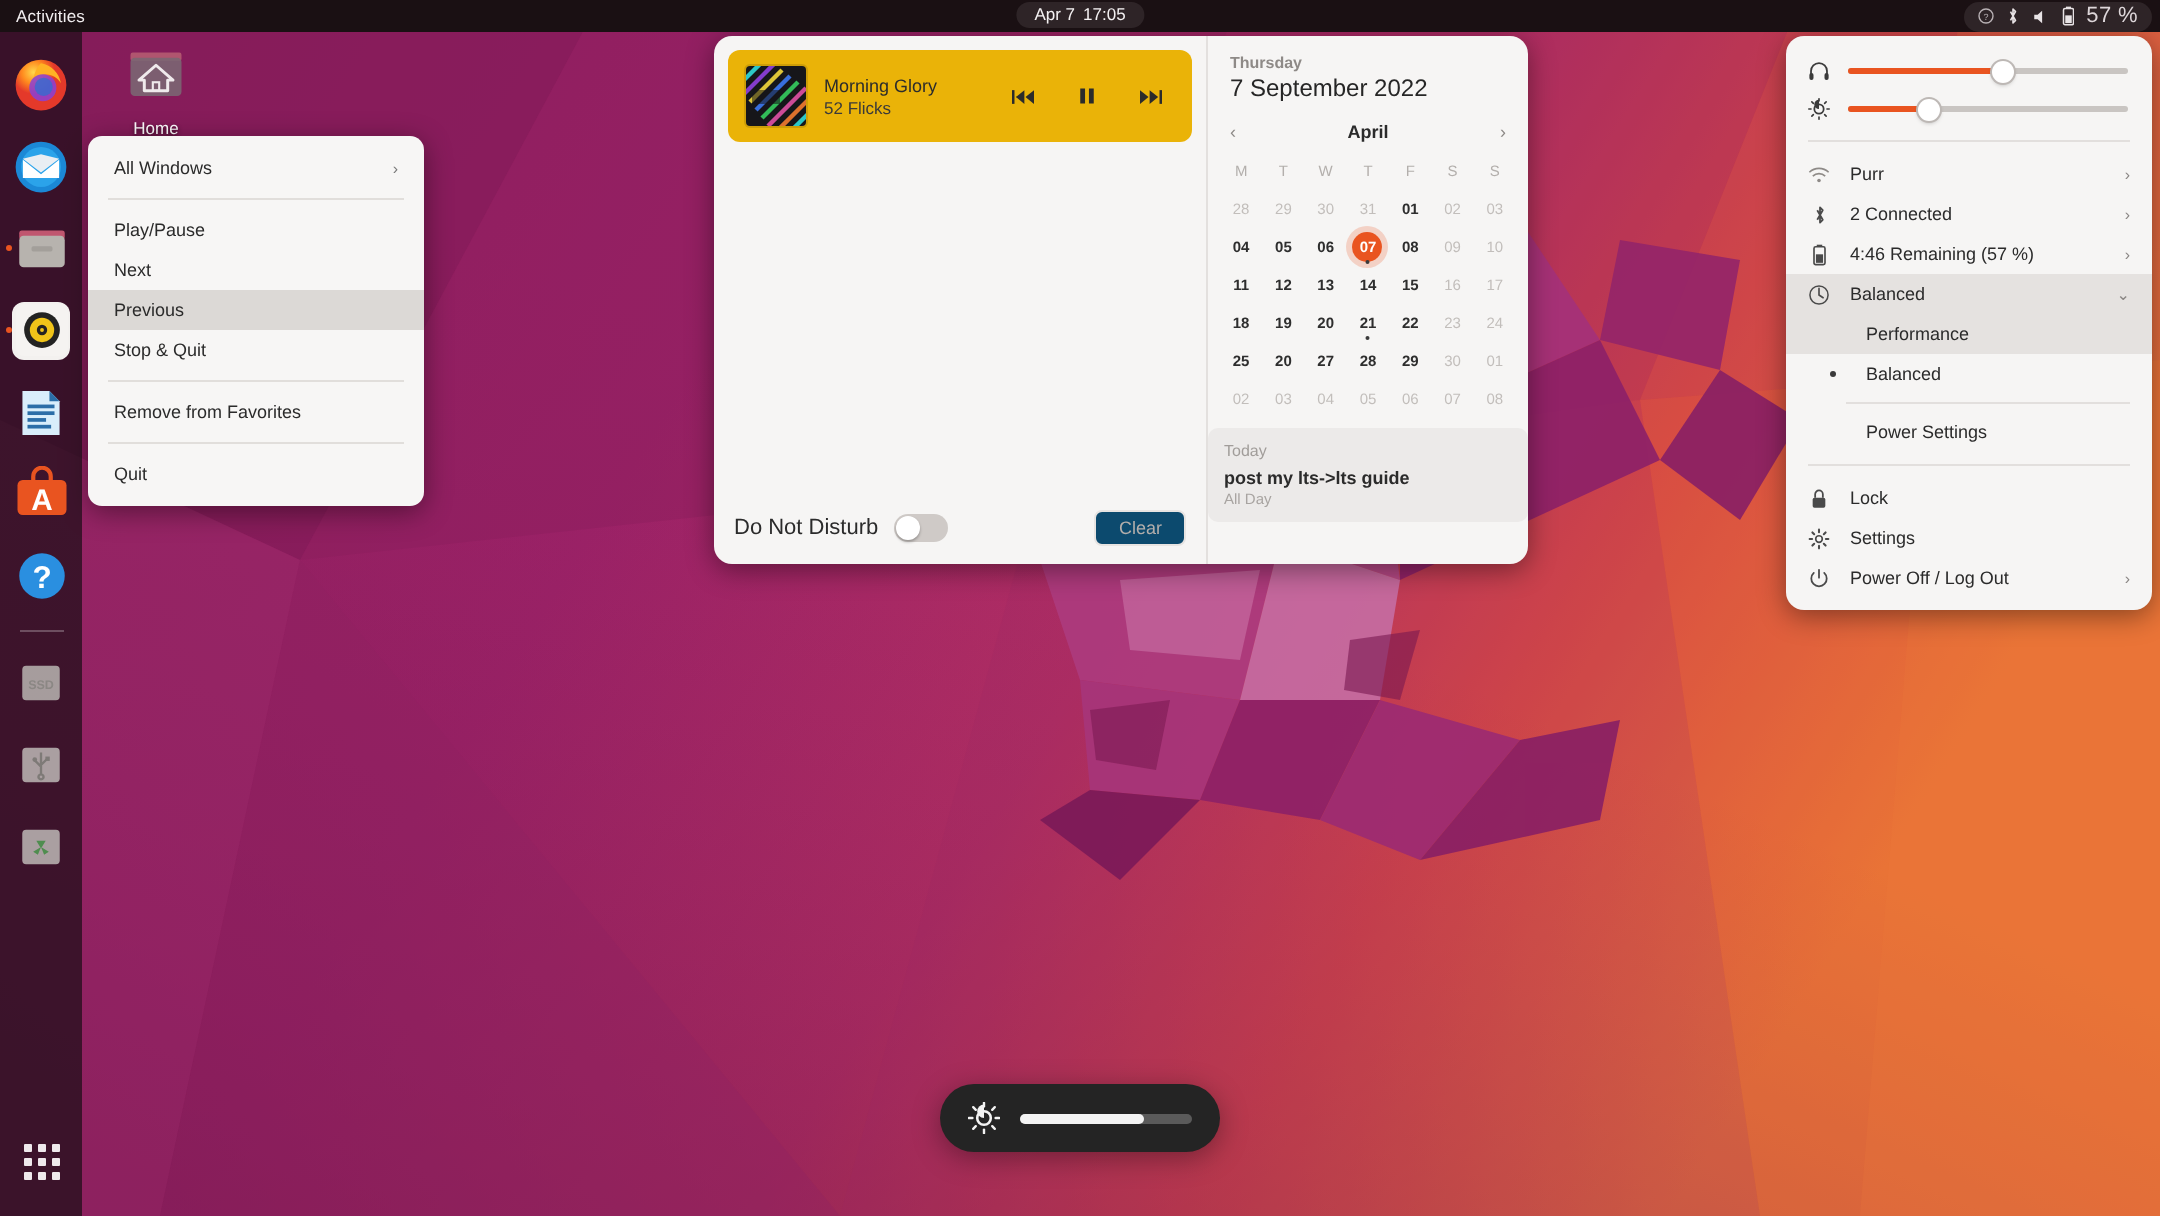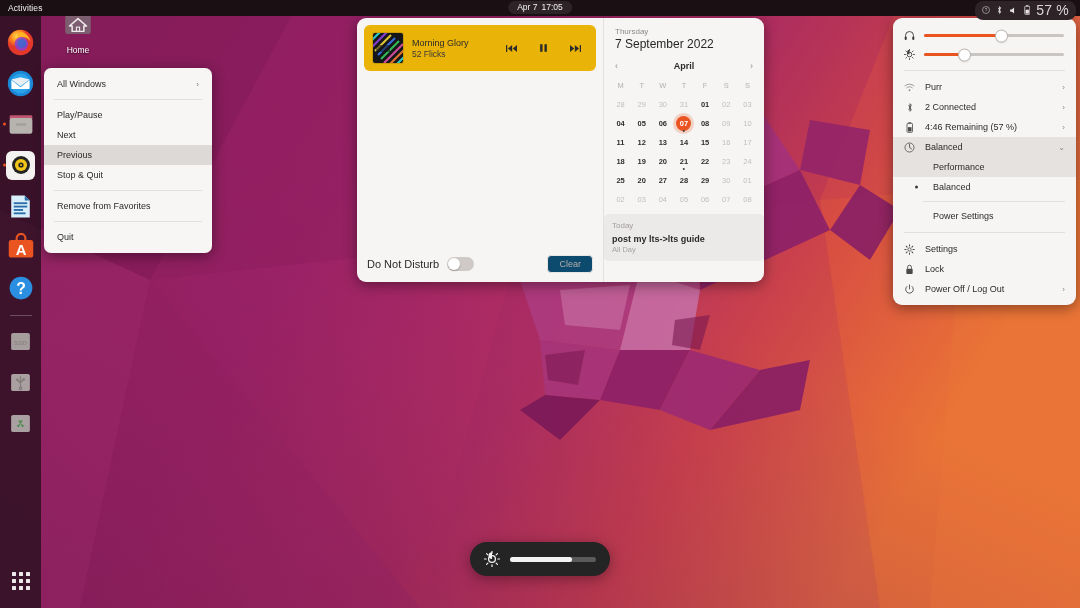--- a/index.html
+++ b/index.html
@@ -29,21 +29,21 @@
     color:#f4f1f2; font-size:8.5px; white-space:nowrap;
   }
   #clockwrap .sep { display:inline-block; width:4px; }
   #status-area {
     position:absolute; right:4px; top:1px;
     background:#2e2427; border-radius:8px; padding:1px 7px 2px;
     display:flex; align-items:center; gap:6px;
     color:#ddd6d9; font-size:8px;
   }
   #status-area svg { display:block; }
-  .pct { font-size:14px; letter-spacing:.2px; }
+  .pct { font-size:11px; letter-spacing:.2px; }
 
   
   #dock {
     position:absolute; left:0; top:16px; width:41px; height:592px;
     background:rgba(28,14,22,.72); z-index:50;
     display:flex; flex-direction:column; align-items:center;
     padding-top:9px;
   }
   .dock-item {
     width:34px; height:34px; margin-bottom:7px;
@@ -55,22 +55,22 @@
   .dot { position:absolute; left:-1px; top:50%; transform:translateY(-50%);
          width:3px; height:3px; border-radius:50%; background:#e95420; }
   .dock-sep { width:22px; height:1px; background:rgba(255,255,255,.25); margin:3px 0 8px; }
   #apps-grid { position:absolute; bottom:10px; width:34px; height:34px;
     display:flex; align-items:center; justify-content:center; }
   .grid3 { display:grid; grid-template-columns:repeat(3,4px); grid-gap:3px; }
   .grid3 i { width:4px; height:4px; background:#efe9ec; border-radius:.5px; display:block; }
 
   
   #home-icon {
-    position:absolute; left:56px; top:8px; width:44px; z-index:10;
-    display:flex; flex-direction:column; align-items:center; gap:3px;
+    position:absolute; left:56px; top:22px; width:44px; z-index:10;
+    display:flex; flex-direction:column; align-items:center; gap:3px;text-decoration:underline;
   }
   #home-icon .label { color:#fff; font-size:8.5px; text-shadow:0 1px 2px rgba(0,0,0,.7); }
 
   
   .popup { background:#f6f5f4; border-radius:9px;
     box-shadow:0 3px 14px rgba(0,0,0,.42); z-index:40; position:absolute; }
 
   
   #dock-menu { left:44px; top:68px; width:168px; padding:6px 0;
     border-radius:7px; background:#f7f6f5; }
@@ -102,21 +102,21 @@
   #dnd-label { font-size:11px; color:#2b2b2b; }
   #dnd-toggle { width:27px; height:14px; border-radius:7px; background:#cfcac7;
     margin-left:8px; position:relative; }
   #dnd-toggle i { position:absolute; left:1px; top:1px; width:12px; height:12px;
     border-radius:50%; background:#fff; box-shadow:0 1px 1.5px rgba(0,0,0,.28); display:block; }
   #clear-btn { margin-left:auto; font-size:9px; color:#b3aeab;
     background:#0c4a6e; border:1px solid #e7e4e2; border-radius:4px; padding:3px 11px; }
 
   
   #cal-head { padding:9px 11px 2px; }
-  #cal-weekday { font-size:8px; color:#8e8a87; }
+  #cal-weekday { font-size:8px; color:#8e8a87;font-weight:bold; }
   #cal-date { font-size:12px; color:#262626; margin-top:1px; }
   #cal-nav { display:flex; align-items:center; padding:8px 11px 4px; }
   #cal-nav .arrow { color:#8c8886; font-size:9px; width:14px; }
   #cal-month { flex:1; text-align:center; font-size:9px; color:#2b2b2b; font-weight:bold; }
   #cal-grid { display:grid; grid-template-columns:repeat(7,1fr);
     padding:2px 6px 6px; row-gap:2px; }
   #cal-grid div { height:17px; display:flex; align-items:center; justify-content:center;
     font-size:7.5px; position:relative; }
   .dow { color:#b3afac; font-size:7px; }
   .day { color:#2e2e2e; font-weight:bold; }
@@ -677,45 +677,45 @@
   </div>
   <div class="sub-sep"></div>
   <div class="sub-row">
     <span>Power Settings</span>
   </div>
 
   <div class="sys-sep"></div>
 
   <div class="sys-row">
     <span class="ico">
+      <svg width="9" height="11" viewBox="0 0 12 16">
+          <path d="M3.2 7 V4.6 a2.8 2.8 0 0 1 5.6 0 V7" fill="none" stroke="#4a4a4a" stroke-width="1.3"></path>
+          <rect x="1.4" y="7" width="9.2" height="7.4" rx="1.3" fill="#4a4a4a"></rect>
+        </svg>
+    </span>
+    <span>Lock</span>
+  </div>
+
+  <div class="sys-row">
+    <span class="ico">
       <svg width="11" height="11" viewBox="0 0 16 16">
           <circle cx="8" cy="8" r="2.4" fill="none" stroke="#4a4a4a" stroke-width="1.2"></circle>
           <g stroke="#4a4a4a" stroke-width="1.5" stroke-linecap="round">
             <line x1="8" y1="1.2" x2="8" y2="3"></line>
             <line x1="8" y1="13" x2="8" y2="14.8"></line>
             <line x1="1.2" y1="8" x2="3" y2="8"></line>
             <line x1="13" y1="8" x2="14.8" y2="8"></line>
             <line x1="3.2" y1="3.2" x2="4.5" y2="4.5"></line>
             <line x1="11.5" y1="11.5" x2="12.8" y2="12.8"></line>
             <line x1="12.8" y1="3.2" x2="11.5" y2="4.5"></line>
             <line x1="4.5" y1="11.5" x2="3.2" y2="12.8"></line>
           </g>
         </svg>
     </span>
     <span>Settings</span>
-  </div>
-
-  <div class="sys-row">
-    <span class="ico">
-      <svg width="9" height="11" viewBox="0 0 12 16">
-          <path d="M3.2 7 V4.6 a2.8 2.8 0 0 1 5.6 0 V7" fill="none" stroke="#4a4a4a" stroke-width="1.3"></path>
-          <rect x="1.4" y="7" width="9.2" height="7.4" rx="1.3" fill="#4a4a4a"></rect>
-        </svg>
-    </span>
-    <span>Lock</span>
   </div>
 
   <div class="sys-row">
     <span class="ico">
       <svg width="11" height="11" viewBox="0 0 16 16">
           <path d="M4.2 3.6 a5.6 5.6 0 1 0 7.6 0" fill="none" stroke="#4a4a4a" stroke-width="1.3" stroke-linecap="round"></path>
           <line x1="8" y1="1.3" x2="8" y2="7" stroke="#4a4a4a" stroke-width="1.3" stroke-linecap="round"></line>
         </svg>
     </span>
     <span>Power Off / Log Out</span>

